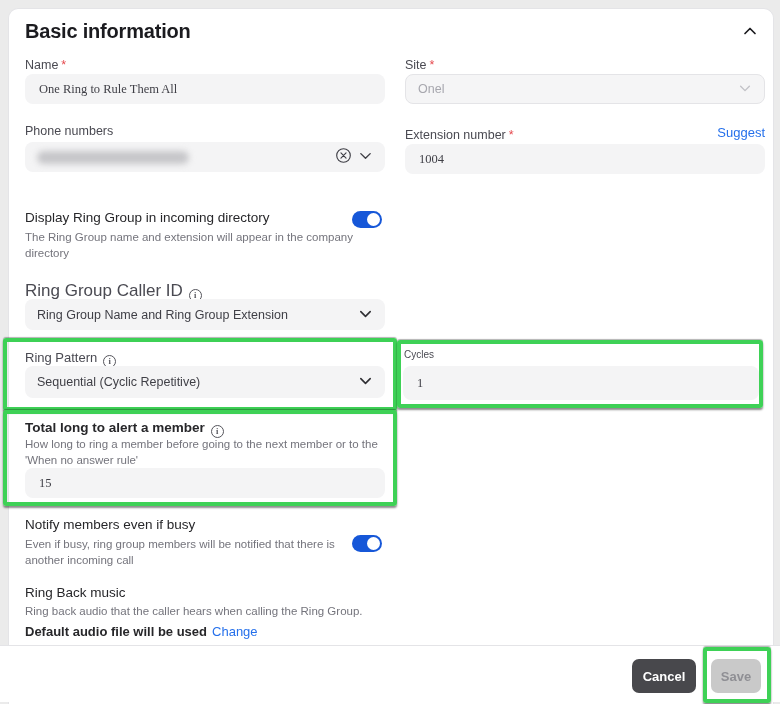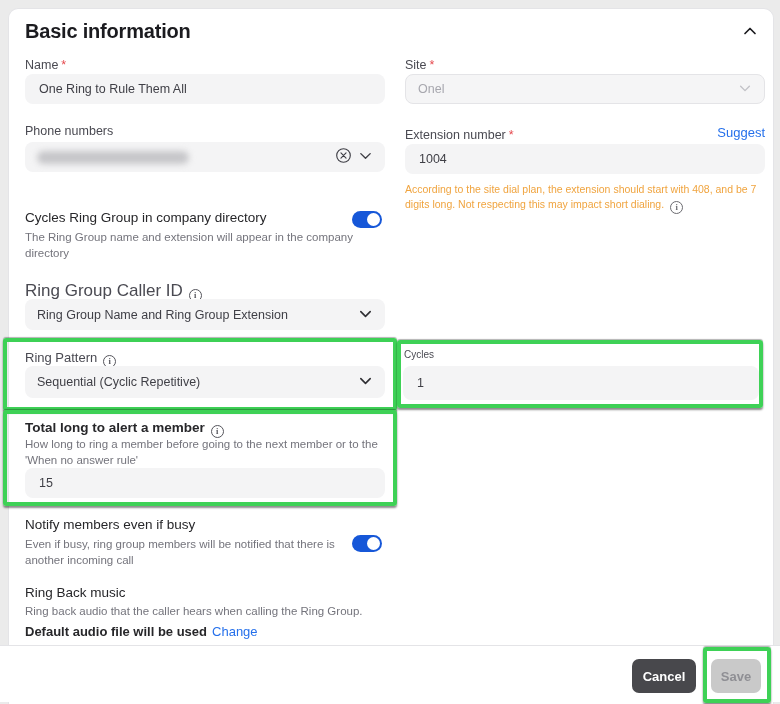--- a/index.html
+++ b/index.html
@@ -16,21 +16,21 @@
   .abs { position:absolute; }
   .title { font-size:20px; font-weight:700; color:#1b1b1f; letter-spacing:-0.2px; }
   .lbl { font-size:12.5px; color:#4a4a52; }
   .lbl-strong { font-size:13px; font-weight:600; color:#27272a; }
   .sub { font-size:11.5px; line-height:16px; color:#74747c; }
   .req { color:#e5484d; margin-left:3px; font-size:12.5px; }
   .inp, .select {
     background:#f4f4f5; border-radius:8px; height:30px; width:360px;
     display:flex; align-items:center; padding:0 12px; font-size:12.5px; color:#3f3f46;
   }
-  input.inp { border:none; outline:none; font-family:Liberation Sans, sans-serif; display:block; padding:0 14px; }
+  input.inp { border:none; outline:none; font-family:Liberation Serif, serif; display:block; padding:0 14px; }
   .select { justify-content:space-between; cursor:pointer; }
   .select.disabled { background:#f5f5f6; border:1px solid #e4e4e7; color:#a7a7ae; }
   .link { color:#2570eb; cursor:pointer; }
   .warning { font-size:10.5px; line-height:15px; color:#f0a43f; width:364px; }
   .toggle {
     width:30px; height:17px; border-radius:9px; background:#1657d8; position:relative; cursor:pointer;
   }
   .toggle::after {
     content:''; position:absolute; right:2px; top:2px; width:13px; height:13px;
     border-radius:50%; background:#ffffff;
@@ -108,25 +108,22 @@
           </svg>
       </span>
     </span>
   </div>
 
   <div class="abs" style="left:405px; top:125px;">
     <span class="lbl">Extension number</span><span class="req">*</span>
   </div>
   <div class="abs link" style="left:405px; top:125px; width:360px; text-align:right; font-size:13px; font-weight:500;">Suggest</div>
   <input class="abs inp" style="left: 405px; top: 144px;" readonly="" value="1004">
-  <div class="abs warning" style="left:405px; top:182px;">
-    <span>According to the site dial plan, the extension should start with 408, and be 7 digits long. Not respecting this may impact short dialing.</span><span class="info" style="border-color:#6b6b70;color:#6b6b70;">i</span>
-  </div>
 
-  <div class="abs lbl-strong" style="left:25px; top:210px; font-weight:500; font-size:13.5px;">Cycles Ring Group in company directory</div>
+  <div class="abs lbl-strong" style="left:25px; top:210px; font-weight:500; font-size:13.5px;">Display Ring Group in incoming directory</div>
   <div class="abs toggle" style="left:352px; top:211px;"></div>
   <div class="abs sub" style="left:25px; top:229px; width:340px;">The Ring Group name and extension will appear in the company directory</div>
 
   <div class="abs" style="left:25px; top:281px;">
     <span class="lbl" style="font-size:17px;">Ring Group Caller ID</span><span class="info">i</span>
   </div>
   <div class="abs select" style="left:25px; top:299px; height:31px;">
     <span>Ring Group Name and Ring Group Extension</span>
     <span>
       <svg width="15" height="15" viewBox="0 0 16 16">

